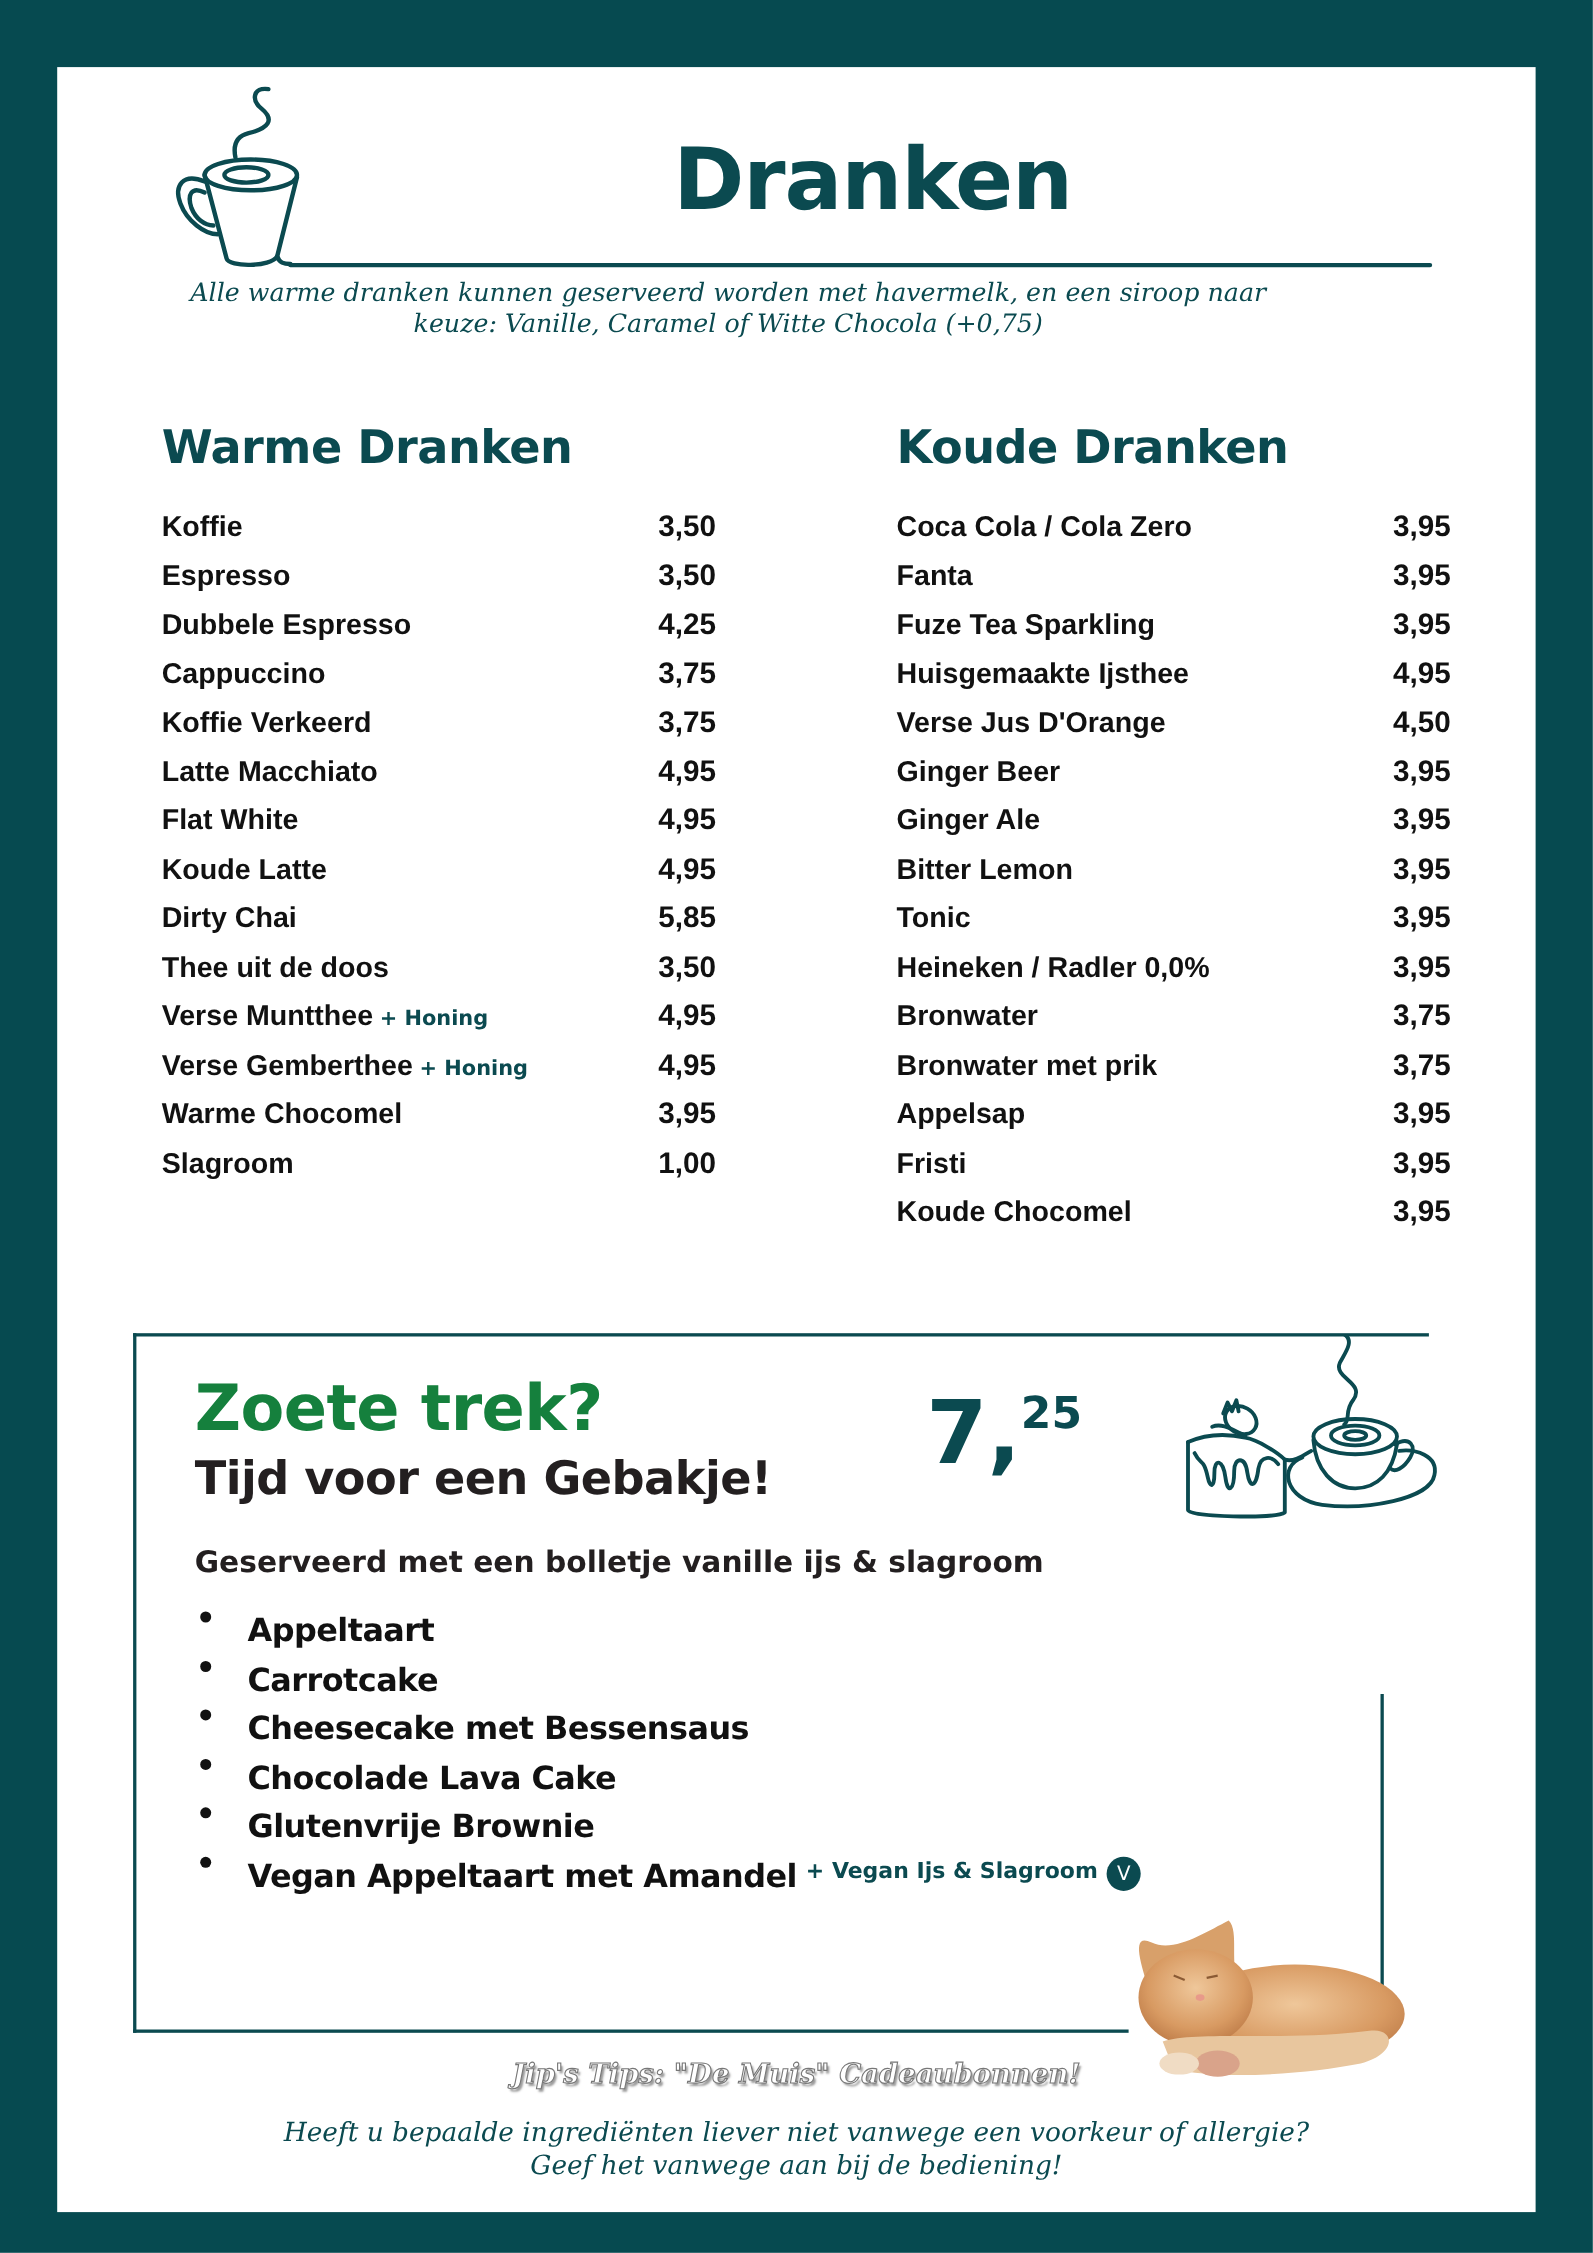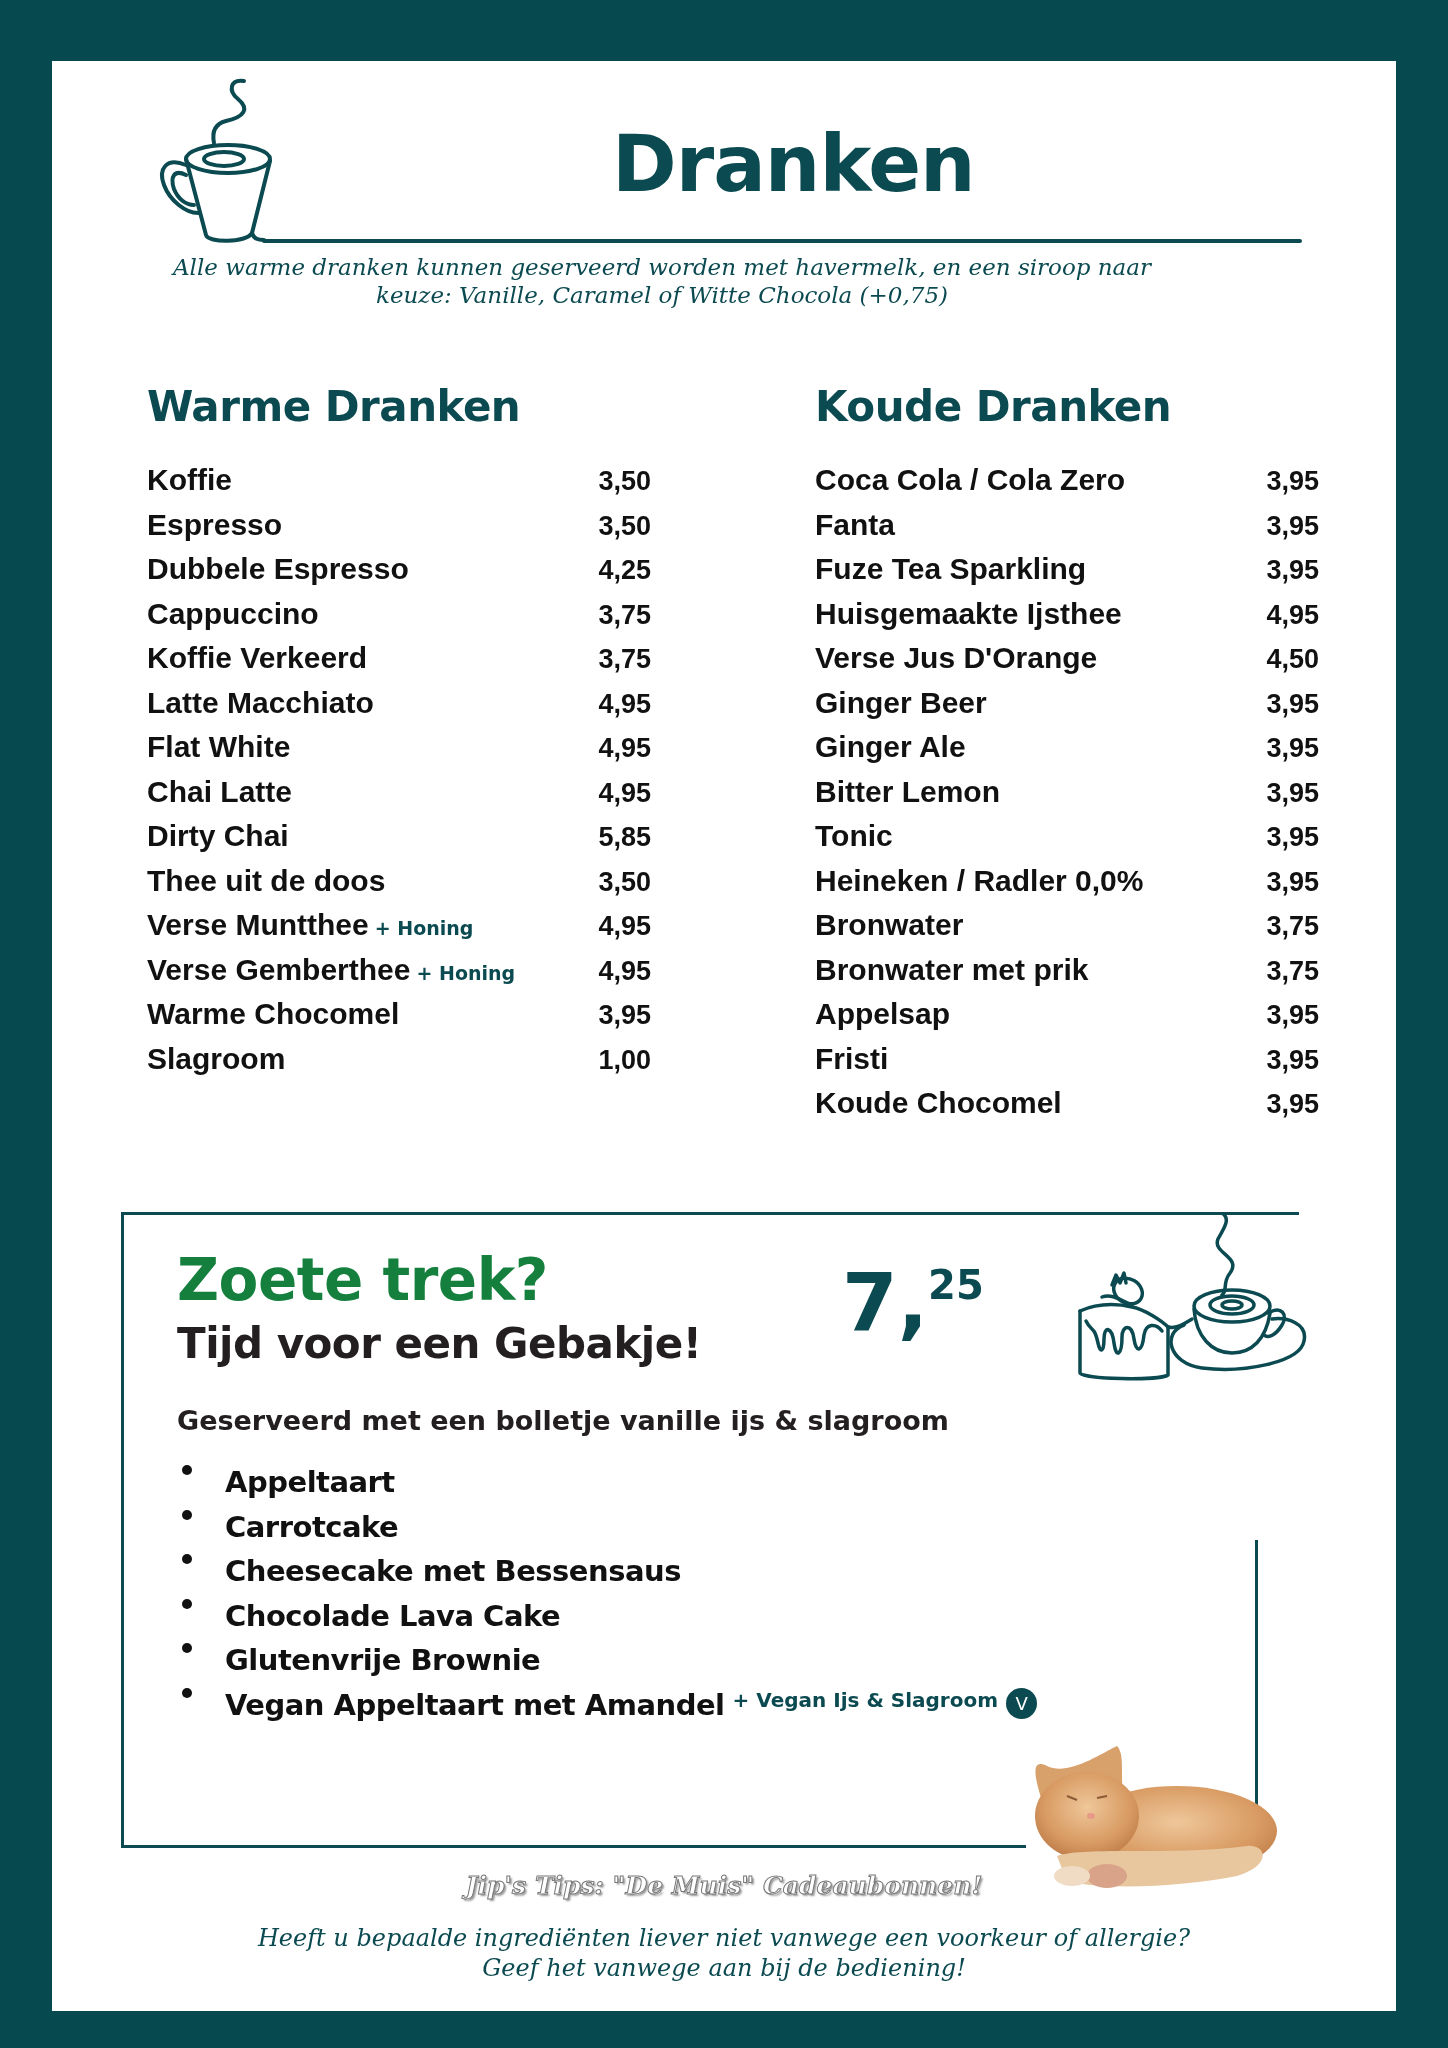--- a/index.html
+++ b/index.html
@@ -26,21 +26,21 @@
 
   
   .col { position:absolute; top:320px; width:470px; }
   .col.left { left:95px; }
   .col.right { left:763px; }
   .col h2 {
     margin:0 0 30px 0; font-family:"DejaVu Sans", sans-serif; font-weight:bold; font-size:42px;
     color:#0b4a50; letter-spacing:-0.5px; height:52px; line-height:52px;
   }
   .row { display:flex; justify-content:space-between; align-items:baseline; height:44.5px; }
-  .item-name { font-family:"Liberation Sans", sans-serif; font-weight:bold; font-size:30px; color:#111; }
+  .item-name { font-family:"Liberation Sans", sans-serif; font-weight:bold; font-size:26px; color:#111; }
   .item-extra { font-family:"DejaVu Sans", sans-serif; font-weight:bold; font-size:19px; color:#0b4a50; margin-left:6px; }
   .item-price { font-family:"Liberation Sans", sans-serif; font-weight:bold; font-size:27px; color:#111; width:62px; text-align:right; }
   .col.left .row { width:504px; }
   .col.right .row { width:504px; }
 
   
   .box-top { position:absolute; left:69px; top:1151px; width:1178px; height:3px; background:#0b4a50; }
   .box-left { position:absolute; left:69px; top:1151px; width:3px; height:636px; background:#0b4a50; }
   .box-bottom { position:absolute; left:69px; top:1784px; width:905px; height:3px; background:#0b4a50; }
   .box-right { position:absolute; left:1203px; top:1479px; width:3px; height:273px; background:#0b4a50; }
@@ -133,21 +133,21 @@
       </div>
     <div class="row">
         <span><span class="item-name">Latte Macchiato</span></span>
         <span class="item-price">4,95</span>
       </div>
     <div class="row">
         <span><span class="item-name">Flat White</span></span>
         <span class="item-price">4,95</span>
       </div>
     <div class="row">
-        <span><span class="item-name">Chai Latte</span></span>
+        <span><span class="item-name">Koude Latte</span></span>
         <span class="item-price">4,95</span>
       </div>
     <div class="row">
         <span><span class="item-name">Dirty Chai</span></span>
         <span class="item-price">5,85</span>
       </div>
     <div class="row">
         <span><span class="item-name">Thee uit de doos</span></span>
         <span class="item-price">3,50</span>
       </div>

